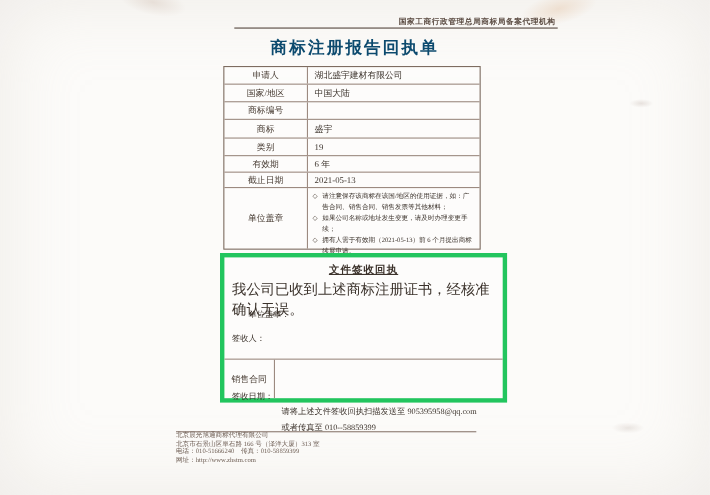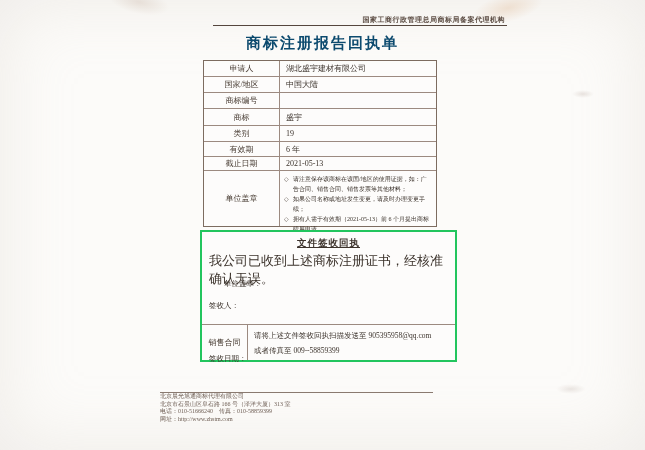--- a/index.html
+++ b/index.html
@@ -62,41 +62,41 @@
     display:block;padding:3px 4px 2px 4px;
     font-size:6px;line-height:10px;
   }
   .note-item{display:flex;}
   .note-bullet{width:9px;flex-shrink:0;font-size:6px;color:#473b32;}
   .note-text{flex:1;}
 
   
   .receipt-box{
     position:absolute;left:200px;top:230px;width:253px;height:128px;
-    border:2px solid #22c55e;background:rgba(255,255,255,0.35);
+    border:4px solid #22c55e;background:rgba(255,255,255,0.35);
   }
   .receipt-title{
     position:absolute;top:5px;left:0;width:100%;text-align:center;
     font-size:9.5px;font-weight:bold;letter-spacing:1px;color:#3d332c;
     text-decoration:underline;
   }
   .receipt-statement{position:absolute;top:20px;left:7px;font-size:13px;color:#3b322b;}
   .stamp-label{position:absolute;top:47px;left:22px;font-size:7.5px;color:#3b322b;font-family:Liberation Serif, serif;}
   .signer-label{position:absolute;top:69px;left:7px;font-size:7.5px;color:#3b322b;}
   .sign-date-label{position:absolute;top:78px;left:7px;font-size:7.5px;color:#3b322b;margin-top:44px;}
   .remarks-row{
     position:absolute;left:0;right:0;top:92px;bottom:0;
     border-top:1px solid #9c8a80;display:flex;
   }
   .remarks-label{
     width:45px;flex-shrink:0;border-right:1px solid #9c8a80;
     display:flex;align-items:center;justify-content:center;
     font-size:8px;color:#473b32;
   }
-  .remarks-content{flex:1;padding:3px 6px;font-size:7.5px;line-height:15px;color:#3b322b;}
+  .remarks-content{flex:1;padding:3px 6px;font-size:7.5px;line-height:15px;color:#3b322b;margin-top:36px;}
 
   
   .footer{position:absolute;left:160px;top:392px;width:273px;}
   .footer-rule{border-top:1px solid #8a7a70;width:273px;height:0;}
   .footer-line{font-size:6px;line-height:7.5px;color:#6d5d53;white-space:nowrap;}
   .footer-line:first-of-type{margin-top:2px;}
 </style>
 </head>
 <body>
 
@@ -162,21 +162,21 @@
   <div class="receipt-box">
     <div class="receipt-title">文件签收回执</div>
     <div class="receipt-statement">我公司已收到上述商标注册证书，经核准确认无误。</div>
     <div class="stamp-label">单位盖章：</div>
     <div class="signer-label">签收人：</div>
     <div class="sign-date-label">签收日期：</div>
     <div class="remarks-row">
       <div class="remarks-label">销售合同</div>
       <div class="remarks-content">
         <div>请将上述文件签收回执扫描发送至 905395958@qq.com</div>
-        <div>或者传真至 009--58859399</div>
+        <div>或者传真至 010--58859399</div>
       </div>
     </div>
   </div>
 
   <div class="footer">
     <div class="footer-rule"></div>
     <div class="footer-line">北京晨光旭通商标代理有限公司</div>
     <div class="footer-line">北京市石景山区阜石路 166 号（泽洋大厦）313 室</div>
     <div class="footer-line">电话：010-51666240　传真：010-58859399</div>
     <div class="footer-line">网址：http://www.zhstm.com</div>

